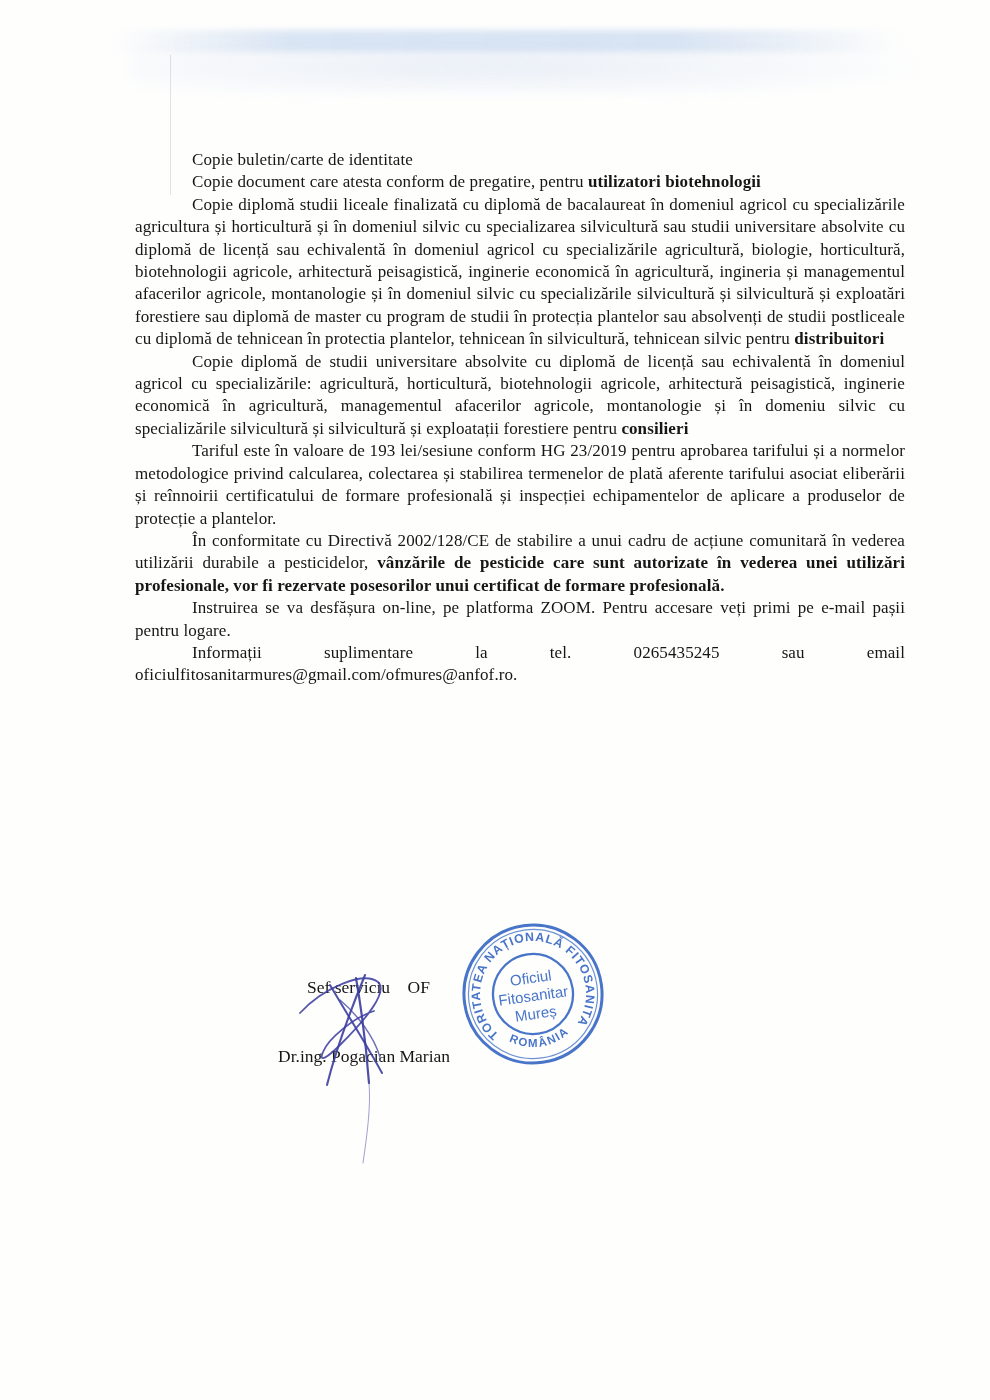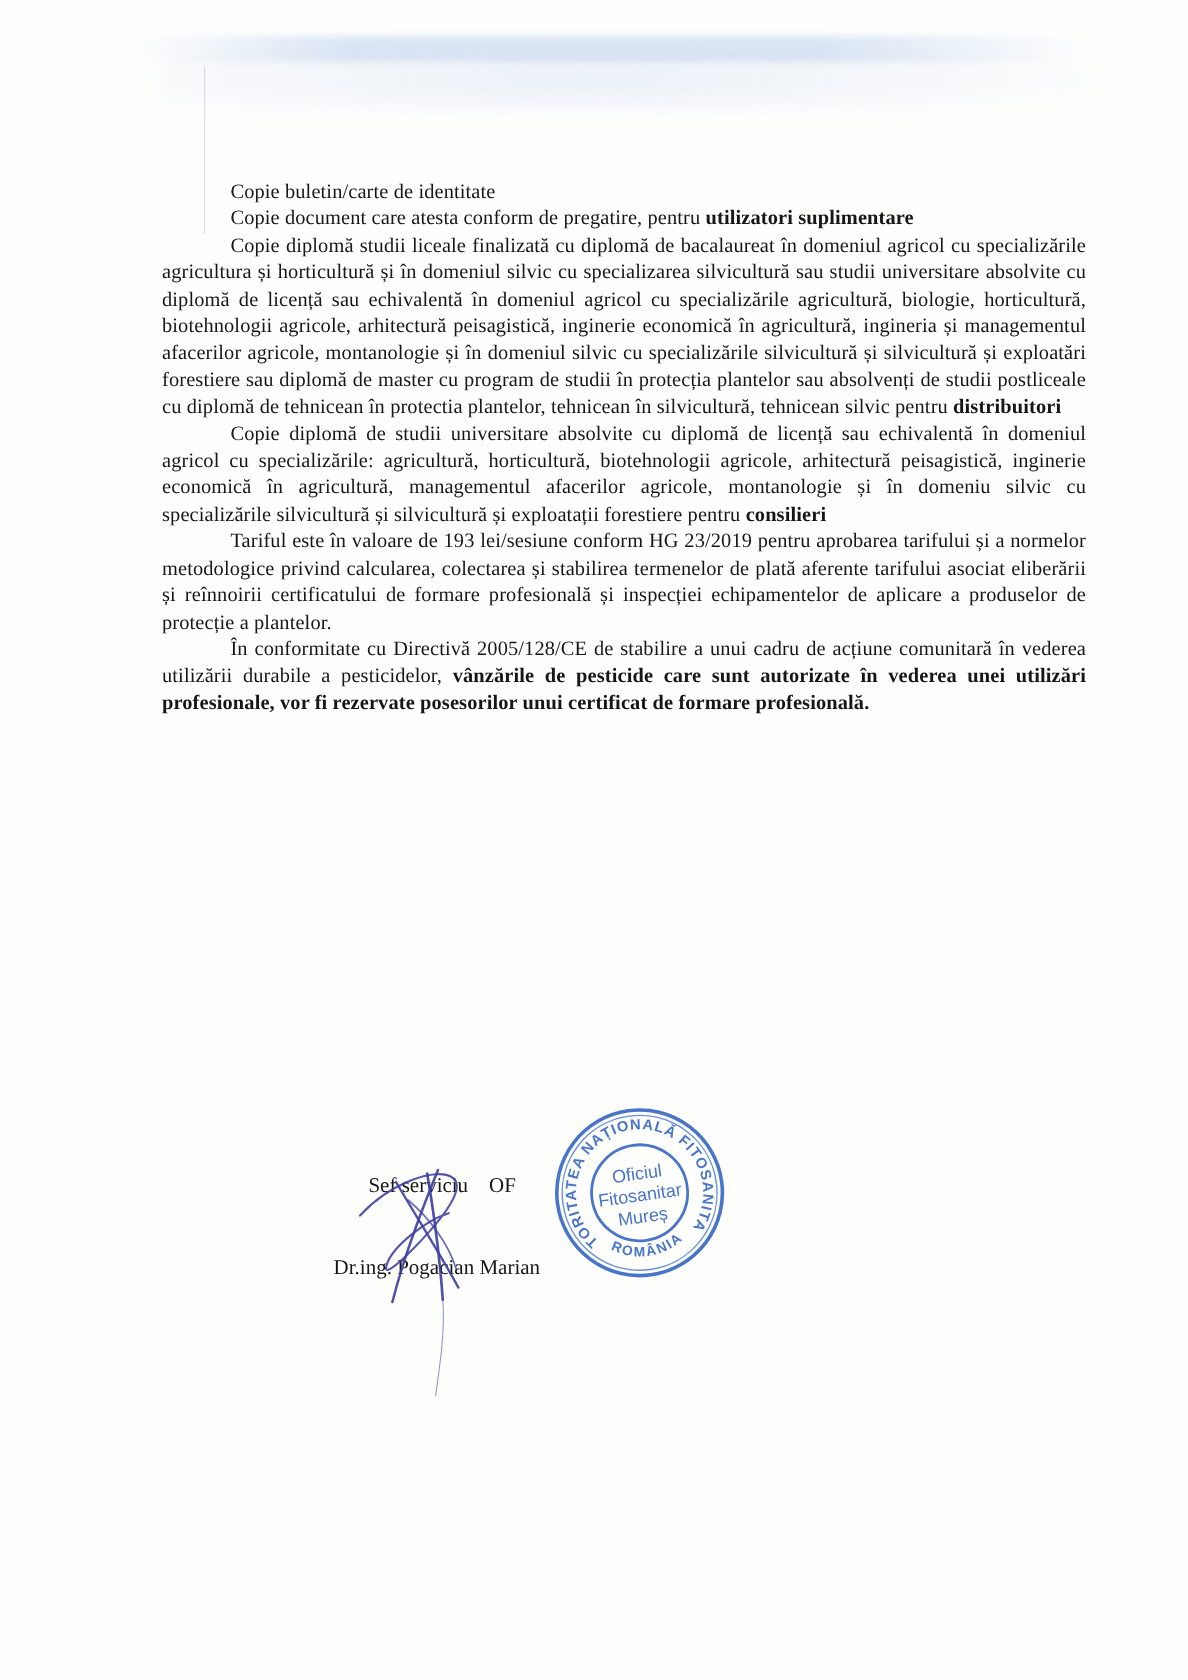--- a/index.html
+++ b/index.html
@@ -47,25 +47,27 @@
 <body>
 
 <div class="page">
 
   <div class="scan-band-1"></div>
   <div class="scan-band-2"></div>
   <div class="scan-vline"></div>
 
   <div class="doc-text">
       <p><span>Copie buletin/carte de identitate</span></p>
-      <p><span>Copie document care atesta conform de pregatire, pentru </span><span class="b">utilizatori suplimentare</span></p>
+      <p><span>Copie document care atesta conform de pregatire, pentru </span><span class="b">utilizatori biotehnologii</span></p>
       <p><span>Copie diplomă studii liceale finalizată cu diplomă de bacalaureat în domeniul agricol cu specializările agricultura și horticultură și în domeniul silvic cu specializarea silvicultură sau studii universitare absolvite cu diplomă de licență sau echivalentă în domeniul agricol cu specializările agricultură, biologie, horticultură, biotehnologii agricole, arhitectură peisagistică, inginerie economică în agricultură, ingineria și managementul afacerilor agricole, montanologie și în domeniul silvic cu specializările silvicultură și silvicultură și exploatări forestiere sau diplomă de master cu program de studii în protecția plantelor sau absolvenți de studii postliceale cu diplomă de tehnicean în protectia plantelor, tehnicean în silvicultură, tehnicean silvic pentru </span><span class="b">distribuitori</span></p>
       <p><span>Copie diplomă de studii universitare absolvite cu diplomă de licență sau echivalentă în domeniul agricol cu specializările: agricultură, horticultură, biotehnologii agricole, arhitectură peisagistică, inginerie economică în agricultură, managementul afacerilor agricole, montanologie și în domeniu silvic cu specializările silvicultură și silvicultură și exploatații forestiere pentru </span><span class="b">consilieri</span></p>
       <p><span>Tariful este în valoare de 193 lei/sesiune conform HG 23/2019 pentru aprobarea tarifului și a normelor metodologice privind calcularea, colectarea și stabilirea termenelor de plată aferente tarifului asociat eliberării și reînnoirii certificatului de formare profesională și inspecției echipamentelor de aplicare a produselor de protecție a plantelor.</span></p>
-      <p><span>În conformitate cu Directivă 2005/128/CE de stabilire a unui cadru de acțiune comunitară în vederea utilizării durabile a pesticidelor, </span><span class="b">vânzările de pesticide care sunt autorizate în vederea unei utilizări profesionale, vor fi rezervate posesorilor unui certificat de formare profesională.</span></p>
+      <p><span>În conformitate cu Directivă 2002/128/CE de stabilire a unui cadru de acțiune comunitară în vederea utilizării durabile a pesticidelor, </span><span class="b">vânzările de pesticide care sunt autorizate în vederea unei utilizări profesionale, vor fi rezervate posesorilor unui certificat de formare profesională.</span></p>
+      <p><span>Instruirea se va desfășura on-line, pe platforma ZOOM. Pentru accesare veți primi pe e-mail pașii pentru logare.</span></p>
+      <p><span>Informații suplimentare la tel. 0265435245 sau email oficiulfitosanitarmures@gmail.com/ofmures@anfof.ro.</span></p>
     </div>
 
   <div class="sig-block">
     <div class="sig-title">Sef serviciu    OF</div>
     <div>Dr.ing. Pogacian Marian</div>
   </div>
 
   <svg class="sig-svg" width="170" height="240" viewBox="0 0 170 240">
     <g fill="none" stroke="#3d3f9f" stroke-linecap="round">
       <path d="M95,30 C86,52 68,96 57,140" stroke-width="2.1" opacity="0.9"></path>

